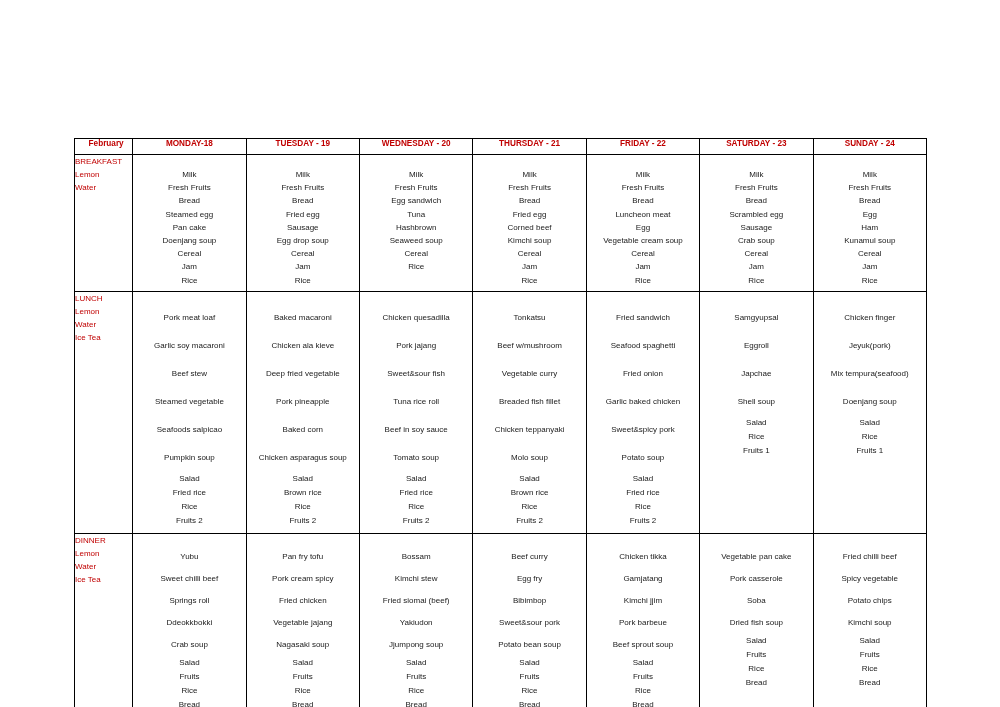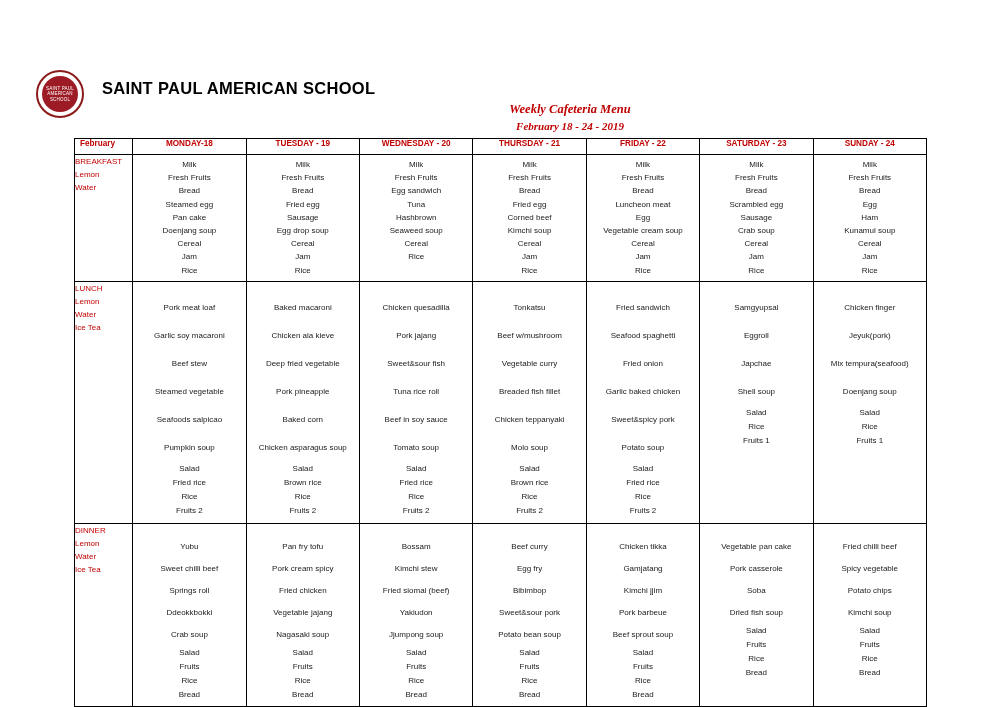--- a/index.html
+++ b/index.html
@@ -114,21 +114,21 @@
   thead th {
     height: 15px;
     font-size: 8.2px;
     font-weight: bold;
     color: #c00000;
     text-align: center;
     vertical-align: middle;
     padding: 2px 0 3px 0;
   }
   thead th.month {
-    text-align: left;
+    text-align: center;
     padding-left: 5px;
   }
 
   .meal-label {
     text-align: left;
     font-size: 8px;
     color: #c00000;
     line-height: 13px;
     vertical-align: middle;
   }
@@ -139,40 +139,32 @@
   .cell {
     text-align: center;
     font-size: 8px;
     color: #1a1a1a;
     line-height: 13.2px;
     padding: 3px 2px 4px 2px;
   }
   .cell .line { white-space: nowrap; overflow: hidden; text-overflow: ellipsis; }
 
   
-  tr.breakfast .cell { line-height: 13.2px; padding-top: 3px; padding-bottom: 4px; }
+  tr.breakfast .cell { line-height: 13.2px; padding-top: 13px; padding-bottom: 4px; }
   
   tr.lunch .cell { line-height: 14.2px; padding-top: 12px; padding-bottom: 4px; }
   tr.lunch .cell .spaced { line-height: 28px; }
   tr.dinner .cell { line-height: 14px; padding-top: 12px; padding-bottom: 4px; }
   tr.dinner .cell .spaced { line-height: 22px; }
 </style>
 </head>
 <body>
 
 <div class="page">
 
-  <div class="header">
-    <div class="logo">
-      <div class="inner">SAINT PAUL AMERICAN SCHOOL</div>
-    </div>
-    <div class="school-name">SAINT PAUL AMERICAN SCHOOL</div>
-    <div class="menu-title">Weekly Cafeteria Menu</div>
-    <div class="menu-subtitle">February 18 - 24 - 2019</div>
-  </div>
 
   <table class="menu">
     <colgroup>
       <col class="col-label">
         <col class="col-day">
         <col class="col-day">
         <col class="col-day">
       <col class="col-day">
         <col class="col-day">
         <col class="col-day">

